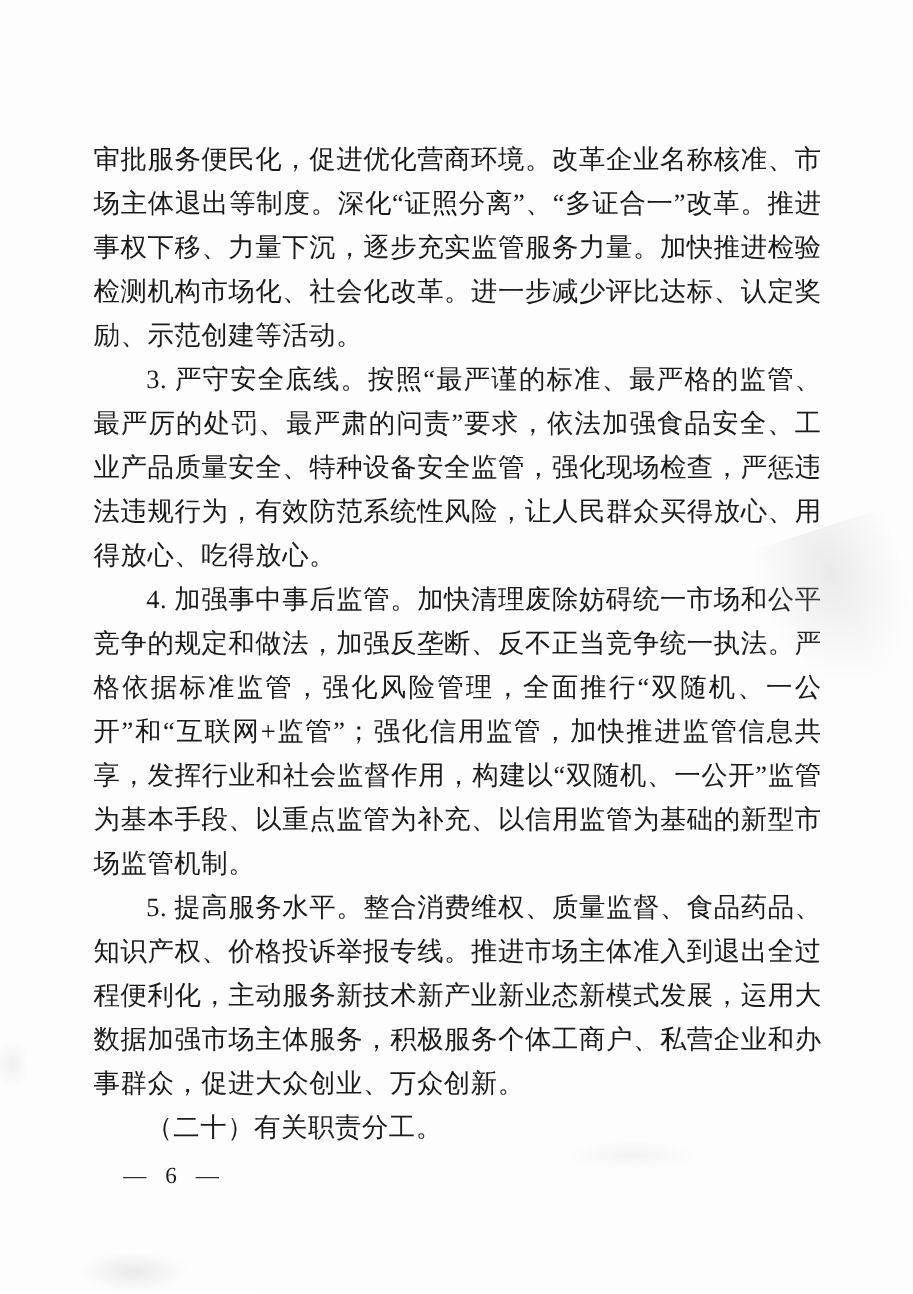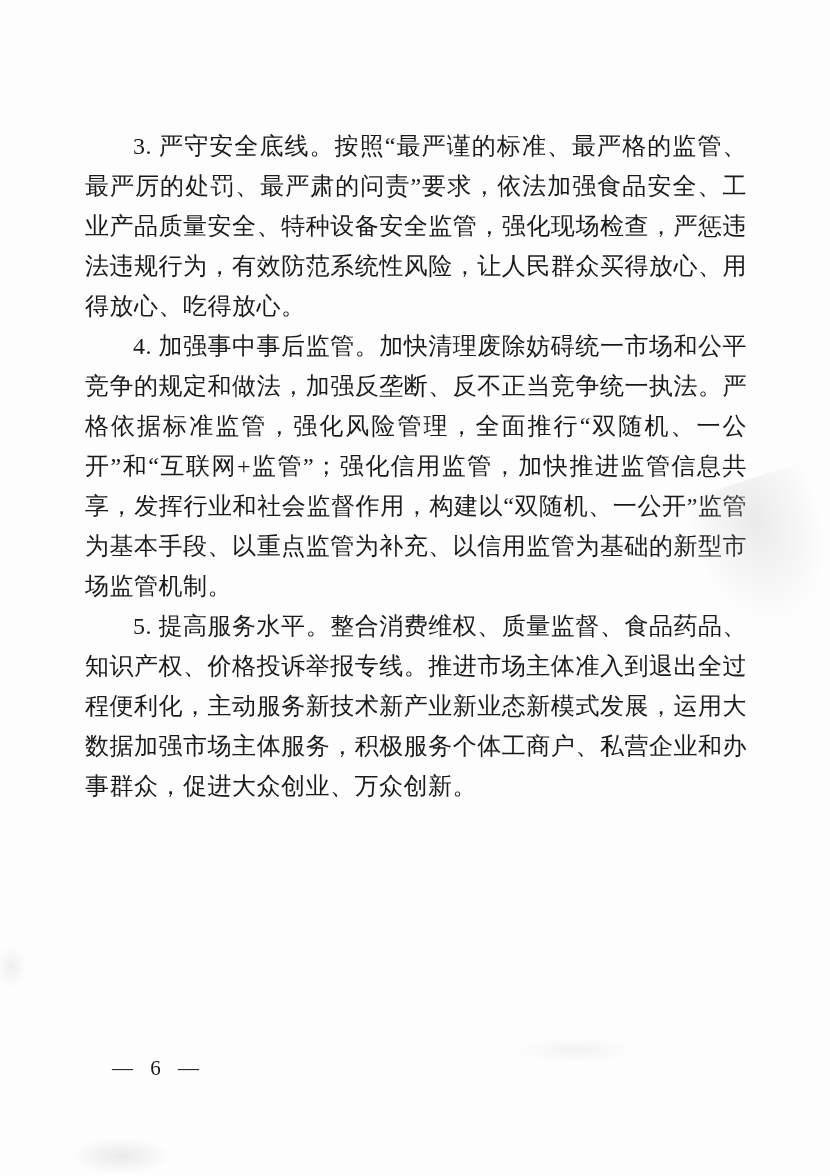--- a/index.html
+++ b/index.html
@@ -78,23 +78,25 @@
     height: 46px;
     background: radial-gradient(ellipse at center, rgba(200,200,200,0.25), rgba(255,255,255,0) 65%);
   }
 </style>
 </head>
 <body>
 
 <div class="page">
 
   <div class="text-block">
+    <p class="para">审批服务便民化，促进优化营商环境。改革企业名称核准、市场主体退出等制度。深化“证照分离”、“多证合一”改革。推进事权下移、力量下沉，逐步充实监管服务力量。加快推进检验检测机构市场化、社会化改革。进一步减少评比达标、认定奖励、示范创建等活动。</p>
     <p class="para indent">3. 严守安全底线。按照“最严谨的标准、最严格的监管、最严厉的处罚、最严肃的问责”要求，依法加强食品安全、工业产品质量安全、特种设备安全监管，强化现场检查，严惩违法违规行为，有效防范系统性风险，让人民群众买得放心、用得放心、吃得放心。</p>
     <p class="para indent">4. 加强事中事后监管。加快清理废除妨碍统一市场和公平竞争的规定和做法，加强反垄断、反不正当竞争统一执法。严格依据标准监管，强化风险管理，全面推行“双随机、一公开”和“互联网+监管”；强化信用监管，加快推进监管信息共享，发挥行业和社会监督作用，构建以“双随机、一公开”监管为基本手段、以重点监管为补充、以信用监管为基础的新型市场监管机制。</p>
     <p class="para indent">5. 提高服务水平。整合消费维权、质量监督、食品药品、知识产权、价格投诉举报专线。推进市场主体准入到退出全过程便利化，主动服务新技术新产业新业态新模式发展，运用大数据加强市场主体服务，积极服务个体工商户、私营企业和办事群众，促进大众创业、万众创新。</p>
+    <p class="para indent">（二十）有关职责分工。</p>
   </div>
 
   <div class="page-number">— 6 —</div>
 
   <div class="artifact artifact-right-edge"></div>
   <div class="artifact artifact-bottom-left"></div>
   <div class="artifact artifact-mid-bottom"></div>
   <div class="artifact artifact-left-low"></div>
 
 </div>

